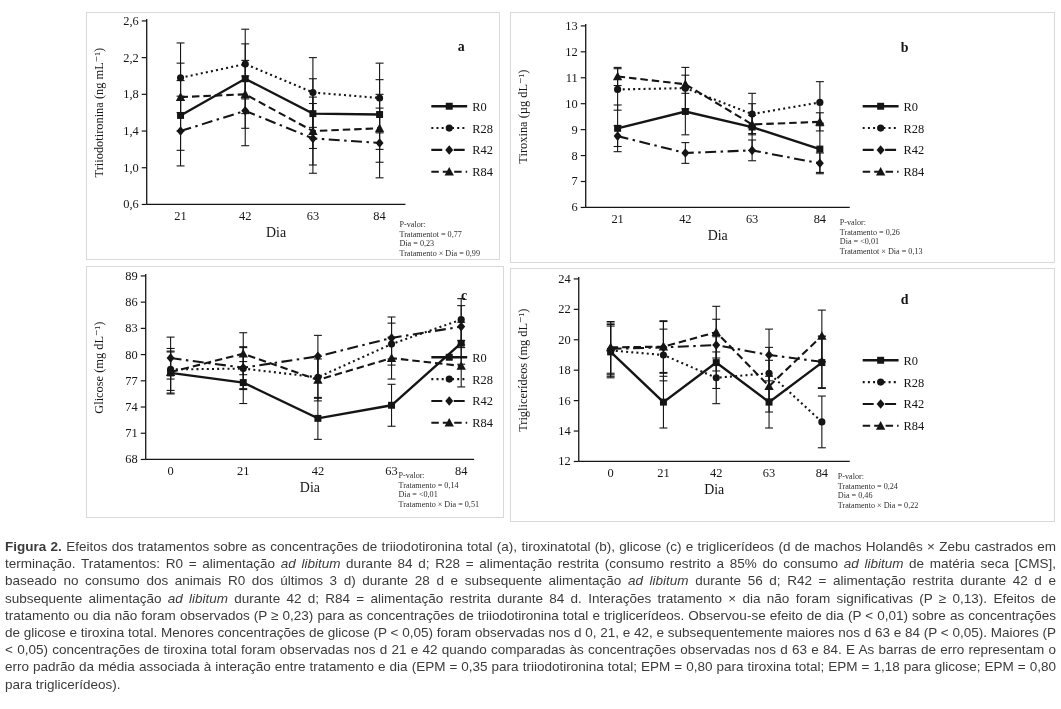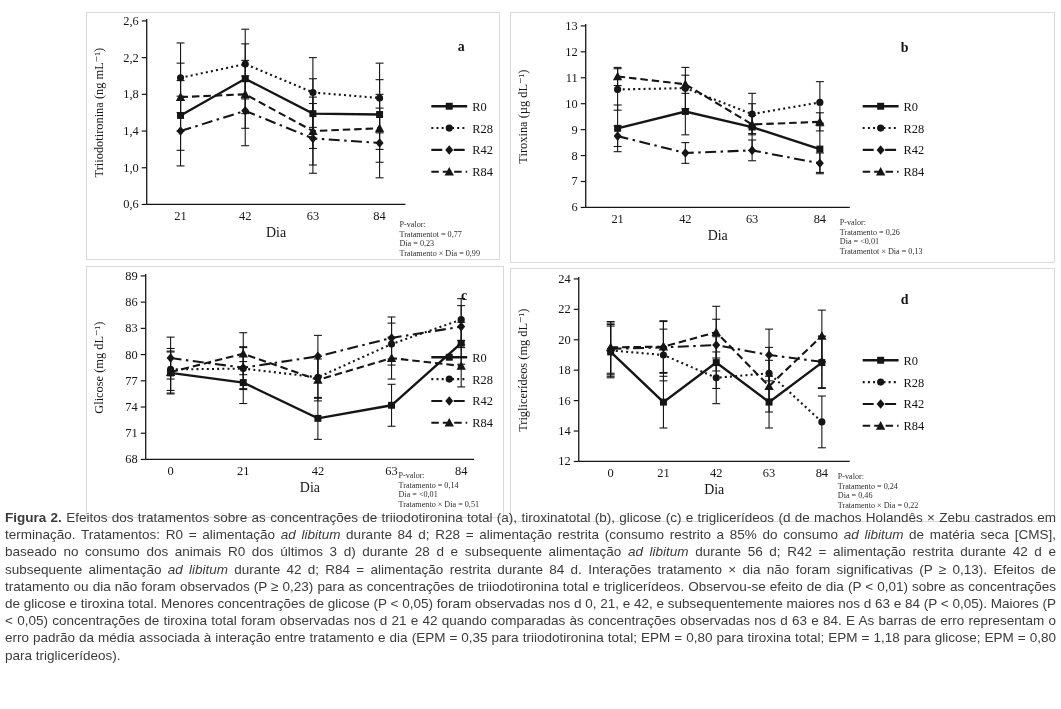--- a/index.html
+++ b/index.html
@@ -8,21 +8,21 @@
   .panel{position:absolute;background:#fff;border:1px solid #d9d9d9;box-sizing:border-box}
   .panel svg{display:block;width:100%;height:100%}
   svg text{fill:#151515;font-family:"Liberation Serif","DejaVu Serif",serif}
   svg .tick{font-size:12.5px;text-anchor:end}
   svg .tickx{font-size:12.5px;text-anchor:middle}
   svg .xlab{font-size:14px;text-anchor:middle}
   svg .ylab{font-size:12.5px;text-anchor:middle}
   svg .letter{font-size:14px;font-weight:bold;text-anchor:middle}
   svg .leg{font-size:12.5px}
   svg .pv{font-size:8.2px;fill:#2e2e2e;font-family:"Liberation Serif",serif}
-  .caption{position:absolute;left:5px;right:5px;top:509px;margin:0;text-align:justify;
+  .caption{position:absolute;left:5px;right:5px;top:538px;margin:0;text-align:justify;
            font-size:13.5px;line-height:17.2px;color:#3b3b3b}
   .caption b{font-weight:bold}
   .caption i{font-style:italic}
 </style>
 </head>
 <body>
 
 <div class="panel" style="left:86px;top:12px;width:414px;height:248px">
   <svg viewBox="0 0 414 248" preserveAspectRatio="none">
       <g>

